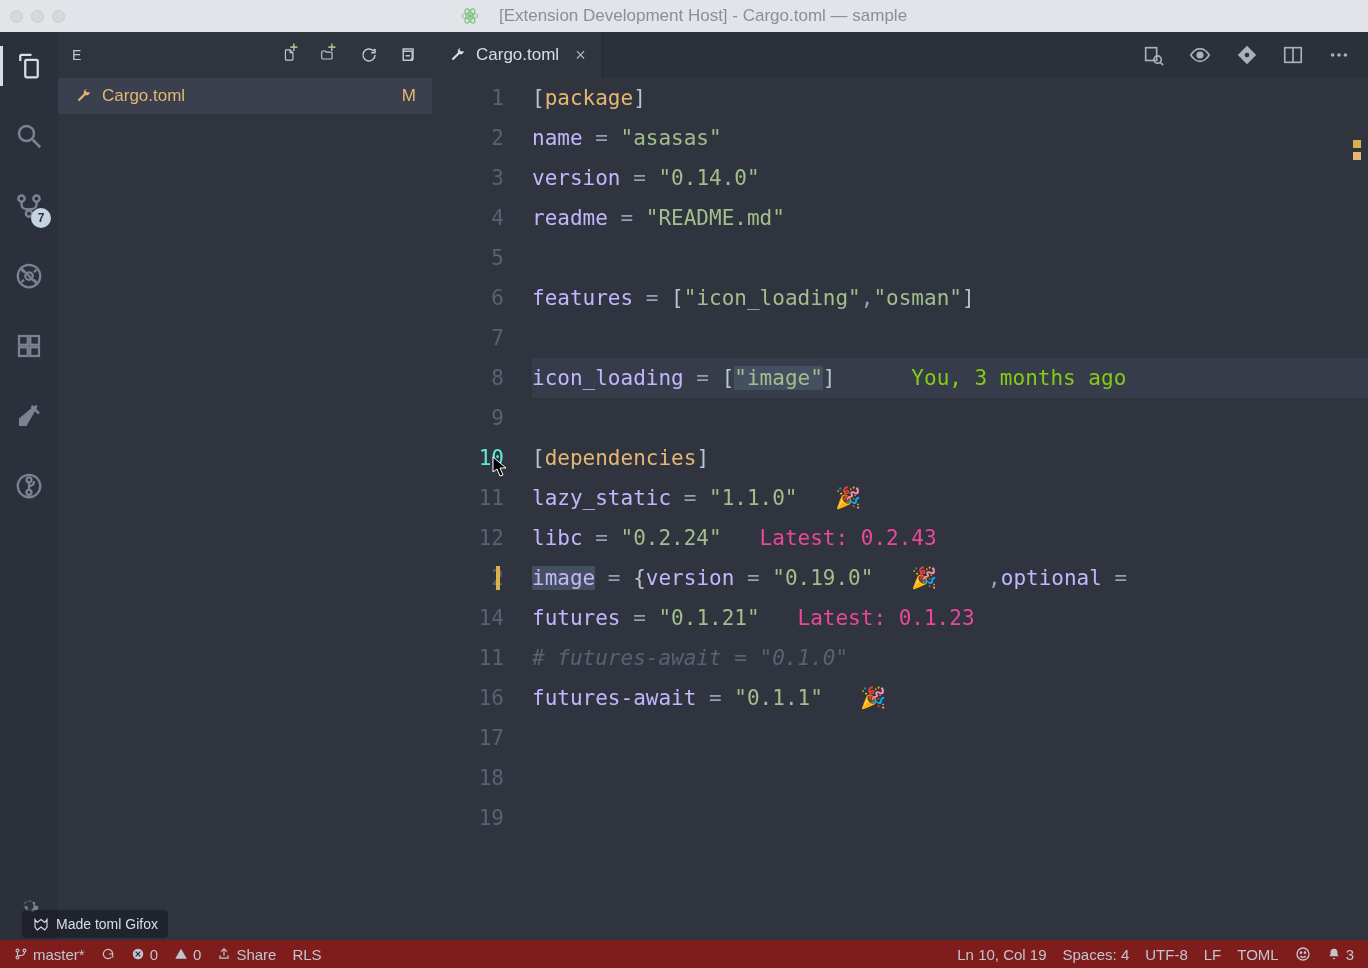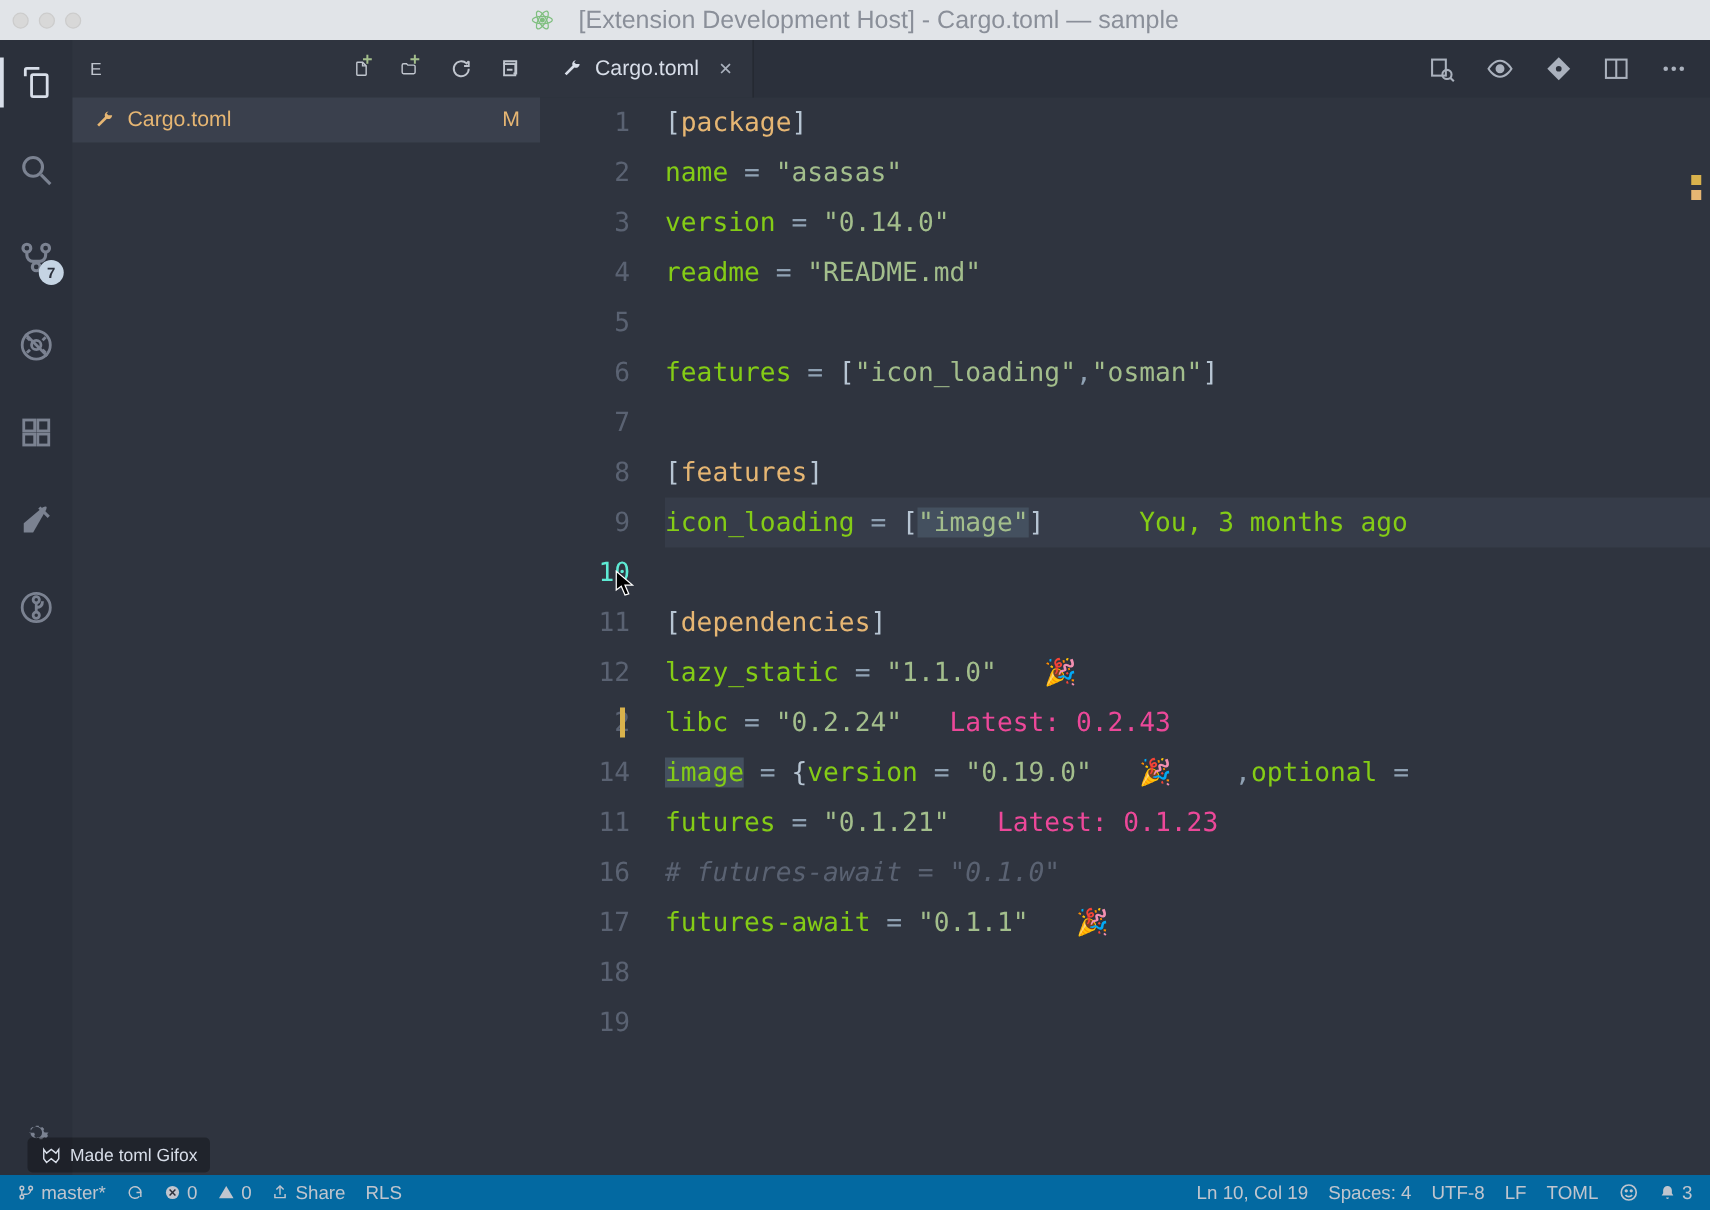--- a/index.html
+++ b/index.html
@@ -22,21 +22,21 @@
 }
 .traffic-lights { display: flex; gap: 8px; }
 .traffic-light {
   width: 13px; height: 13px; border-radius: 50%;
   background: #d8d8d8; border: 1px solid #ccc;
 }
 .title-text {
   position: absolute;
   left: 50%; transform: translateX(-50%);
   color: #8a8f99;
-  font-size: 20px;
+  font-size: 17px;
   display: flex; align-items: center; gap: 20px;
 }
 .title-icon {
   width: 18px; height: 18px;
   display: inline-flex; align-items: center; justify-content: center;
 }
 .main { display: flex; height: calc(100% - 32px - 28px); }
 .activity-bar {
   width: 58px;
   background: #2b303b;
@@ -134,41 +134,41 @@
 .gutter .mod { position: relative; }
 .gutter .mod::after {
   content: ""; position: absolute; right: 4px; top: 8px; bottom: 8px;
   width: 4px; background: #d9b24c;
 }
 .code-lines { flex: 1; position: relative; }
 .line { height: 40px; white-space: pre; }
 .line.current { background: #363c49; }
 .c-key { color: #e6b673; }
 .c-bracket { color: #b7c5d3; }
-.c-ident { color: #84cc16; }
+.c-ident { color: #c4b5fd; }
 .c-op { color: #8fa1b3; }
 .c-str { color: #a3be8c; }
 .c-comment { color: #5a6272; font-style: italic; }
 .c-hl { background: #44505f; }
 .blame {
   color: #84cc16;
   font-style: normal;
 }
 .hint { color: #ec4899; }
 .emoji { font-style: normal; }
 .minimap {
   position: absolute; right: 0; top: 0;
   width: 22px; height: 100%;
   display: flex; flex-direction: column;
   padding-top: 60px;
 }
 .mm-dot { width: 8px; height: 8px; margin: 2px auto; }
 .statusbar {
   height: 28px;
-  background: #0369a1;
+  background: #7f1d1d;
   display: flex; 
   padding: 0 14px;
   font-size: 15px;
   color: #c0c5ce;
   gap: 16px;
 }
 .sb-item { display: flex; align-items: center; gap: 5px; cursor: pointer; }
 .sb-spacer { flex: 1; }
 .gifox {
   position: absolute; left: 22px; bottom: 30px;
@@ -385,21 +385,20 @@
           <div class="ln">19</div>
         </div>
       <div class="code-lines" id="code">
           <div class="line"><span class="c-bracket">[</span><span class="c-key">package</span><span class="c-bracket">]</span></div>
           <div class="line"><span class="c-ident">name</span><span class="c-op"> = </span><span class="c-str">"asasas"</span></div>
           <div class="line"><span class="c-ident">version</span><span class="c-op"> = </span><span class="c-str">"0.14.0"</span></div>
           <div class="line"><span class="c-ident">readme</span><span class="c-op"> = </span><span class="c-str">"README.md"</span></div>
           <div class="line"></div>
           <div class="line"><span class="c-ident">features</span><span class="c-op"> = </span><span class="c-bracket">[</span><span class="c-str">"icon_loading"</span><span class="c-op">,</span><span class="c-str">"osman"</span><span class="c-bracket">]</span></div>
           <div class="line"></div>
-          <div class="line"><span class="c-bracket">[</span><span class="c-key">features</span><span class="c-bracket">]</span></div>
           <div class="line current"><span class="c-ident">icon_loading</span><span class="c-op"> = </span><span class="c-bracket">[</span><span class="c-str c-hl">"image"</span><span class="c-bracket">]</span><span class="blame">      You, 3 months ago</span></div>
           <div class="line"></div>
           <div class="line"><span class="c-bracket">[</span><span class="c-key">dependencies</span><span class="c-bracket">]</span></div>
           <div class="line"><span class="c-ident">lazy_static</span><span class="c-op"> = </span><span class="c-str">"1.1.0"</span><span class="c-op">   </span><span class="emoji">🎉</span></div>
           <div class="line"><span class="c-ident">libc</span><span class="c-op"> = </span><span class="c-str">"0.2.24"</span><span class="c-op">   </span><span class="hint">Latest: 0.2.43</span></div>
           <div class="line"><span class="c-ident c-hl">image</span><span class="c-op"> = </span><span class="c-bracket">{</span><span class="c-ident">version</span><span class="c-op"> = </span><span class="c-str">"0.19.0"</span><span class="c-op">   </span><span class="emoji">🎉</span><span class="c-op">    </span><span class="c-op">,</span><span class="c-ident">optional</span><span class="c-op"> = </span></div>
           <div class="line"><span class="c-ident">futures</span><span class="c-op"> = </span><span class="c-str">"0.1.21"</span><span class="c-op">   </span><span class="hint">Latest: 0.1.23</span></div>
           <div class="line"><span class="c-comment"># futures-await = "0.1.0"</span></div>
           <div class="line"><span class="c-ident">futures-await</span><span class="c-op"> = </span><span class="c-str">"0.1.1"</span><span class="c-op">   </span><span class="emoji">🎉</span></div>
           <div class="line"></div>

